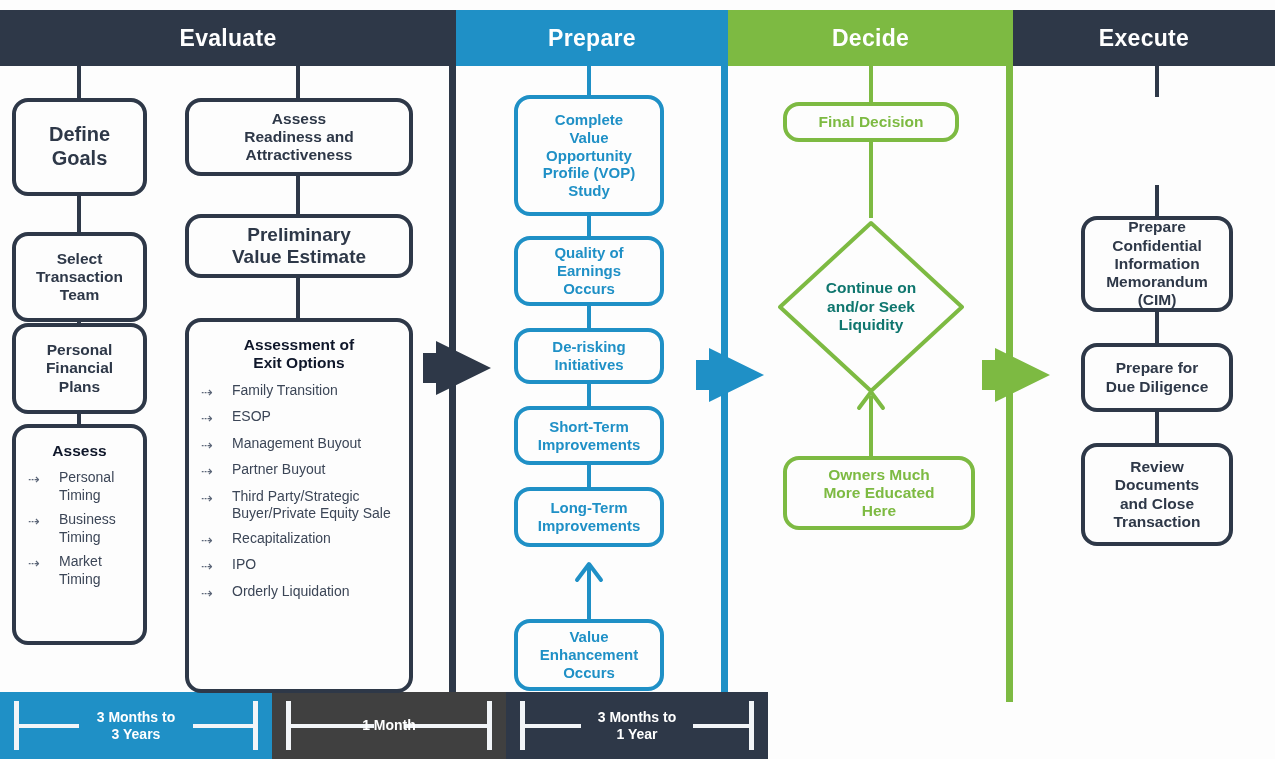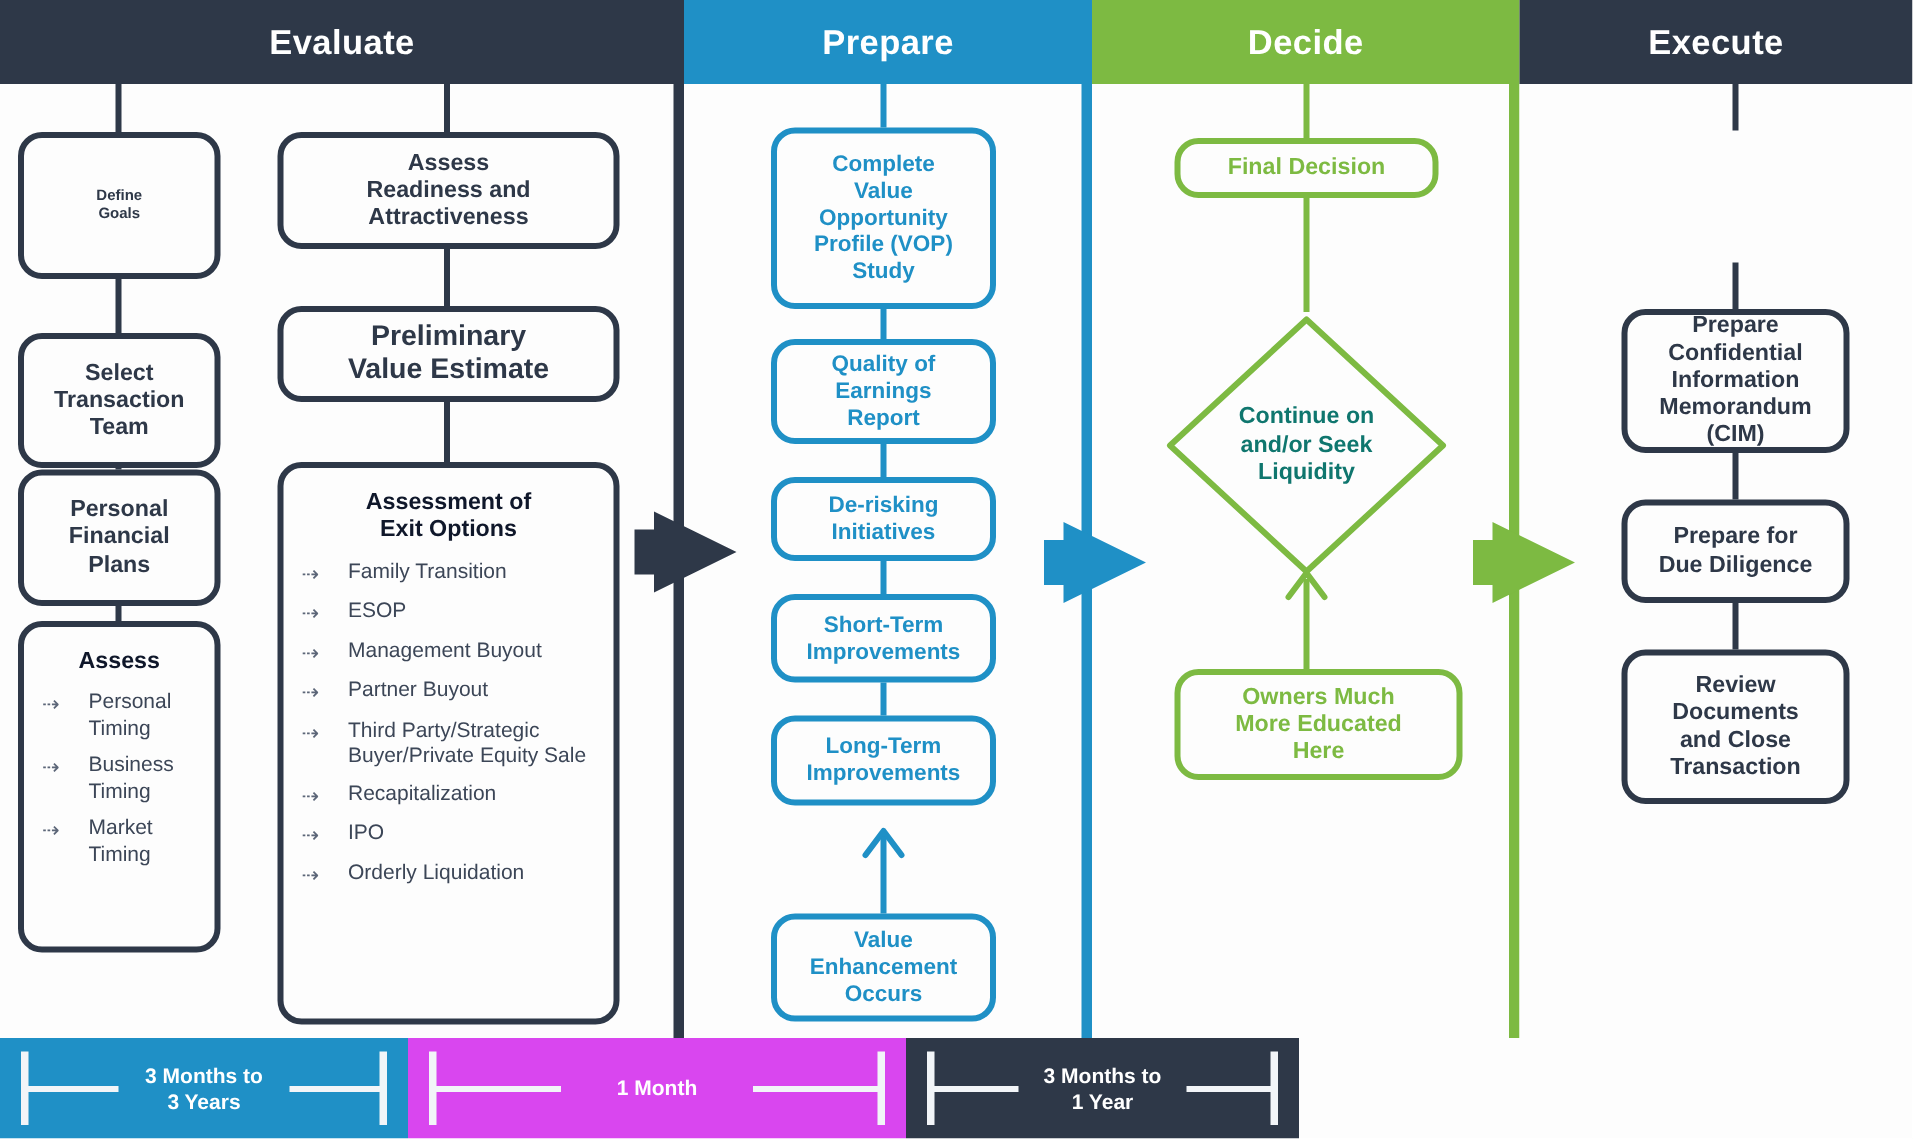--- a/index.html
+++ b/index.html
@@ -11,21 +11,21 @@
   }
   #diagram {
     position: relative;
     width: 1275px; height: 759px;
     background: #fdfdfd;
   }
 
   
   .phase-col {
     position: absolute;
-    top: 0;
+    top: 10px;
     height: 512px;
   }
   .phase-header {
     height: 56px;
     display: flex;
     align-items: center;
     justify-content: center;
     color: #ffffff;
     font-size: 23px;
     font-weight: bold;
@@ -184,21 +184,21 @@
 
       <div class="conn navy" style="left:77px;  top:0px;   width:4px; height:32px;"></div>
       <div class="conn navy" style="left:77px;  top:130px; width:4px; height:36px;"></div>
       <div class="conn navy" style="left:77px;  top:217px; width:4px; height:40px;"></div>
       <div class="conn navy" style="left:77px;  top:326px; width:4px; height:32px;"></div>
 
       <div class="conn navy" style="left:296px; top:0px;   width:4px; height:32px;"></div>
       <div class="conn navy" style="left:296px; top:110px; width:4px; height:38px;"></div>
       <div class="conn navy" style="left:296px; top:212px; width:4px; height:40px;"></div>
 
-      <div class="node navy" style="left:12px; top:32px; width:135px; height:98px; font-size:10px; white-space:pre-line;">Define
+      <div class="node navy" style="left:12px; top:32px; width:135px; height:98px; font-size:20px; white-space:pre-line;">Define
 Goals</div>
       <div class="node navy" style="left:12px; top:166px; width:135px; height:90px; font-size:15.5px; white-space:pre-line;">Select
 Transaction
 Team</div>
       <div class="node navy" style="left:12px; top:257px; width:135px; height:91px; font-size:15.5px; white-space:pre-line;">Personal
 Financial
 Plans</div>
 
       <div class="node navy list-node" style="left:12px; top:358px; width:135px; height:221px;">
         <div class="list-title">Assess</div>
@@ -277,21 +277,21 @@
         <path d="M3 20 L15 4 L27 20" fill="none" stroke="#1f90c6" stroke-width="4" stroke-linecap="round" stroke-linejoin="round"></path>
       </svg>
 
       <div class="node blue" style="left:58px; top:29px;  width:150px; height:121px; font-size:15px; white-space:pre-line;">Complete
 Value
 Opportunity
 Profile (VOP)
 Study</div>
       <div class="node blue" style="left:58px; top:170px; width:150px; height:70px;  font-size:15px; white-space:pre-line;">Quality of
 Earnings
-Report</div>
+Occurs</div>
       <div class="node blue" style="left:58px; top:262px; width:150px; height:56px;  font-size:15px; white-space:pre-line;">De-risking
 Initiatives</div>
       <div class="node blue" style="left:58px; top:340px; width:150px; height:59px;  font-size:15px; white-space:pre-line;">Short-Term
 Improvements</div>
       <div class="node blue" style="left:58px; top:421px; width:150px; height:60px;  font-size:15px; white-space:pre-line;">Long-Term
 Improvements</div>
       <div class="node blue" style="left:58px; top:553px; width:150px; height:72px;  font-size:15px; white-space:pre-line;">Value
 Enhancement
 Occurs</div>
 
@@ -366,21 +366,21 @@
 
   <div class="timeline">
     <div class="tl-seg" style="width:272px; background:#1f90c6;">
       <span class="ibeam left"></span>
       <span class="rail l" style="width:62px;"></span>
       <span class="tl-label" style="white-space:pre-line;">3 Months to
 3 Years</span>
       <span class="rail r" style="width:62px;"></span>
       <span class="ibeam right"></span>
     </div>
-    <div class="tl-seg" style="width:332px; background:#d946ef;">
+    <div class="tl-seg" style="width:234px; background:#404040;">
       <span class="ibeam left"></span>
       <span class="rail l" style="width:85px;"></span>
       <span class="tl-label" style="white-space:pre-line;">1 Month</span>
       <span class="rail r" style="width:85px;"></span>
       <span class="ibeam right"></span>
     </div>
     <div class="tl-seg" style="width:262px; background:#2e3848;">
       <span class="ibeam left"></span>
       <span class="rail l" style="width:58px;"></span>
       <span class="tl-label" style="white-space:pre-line;">3 Months to

